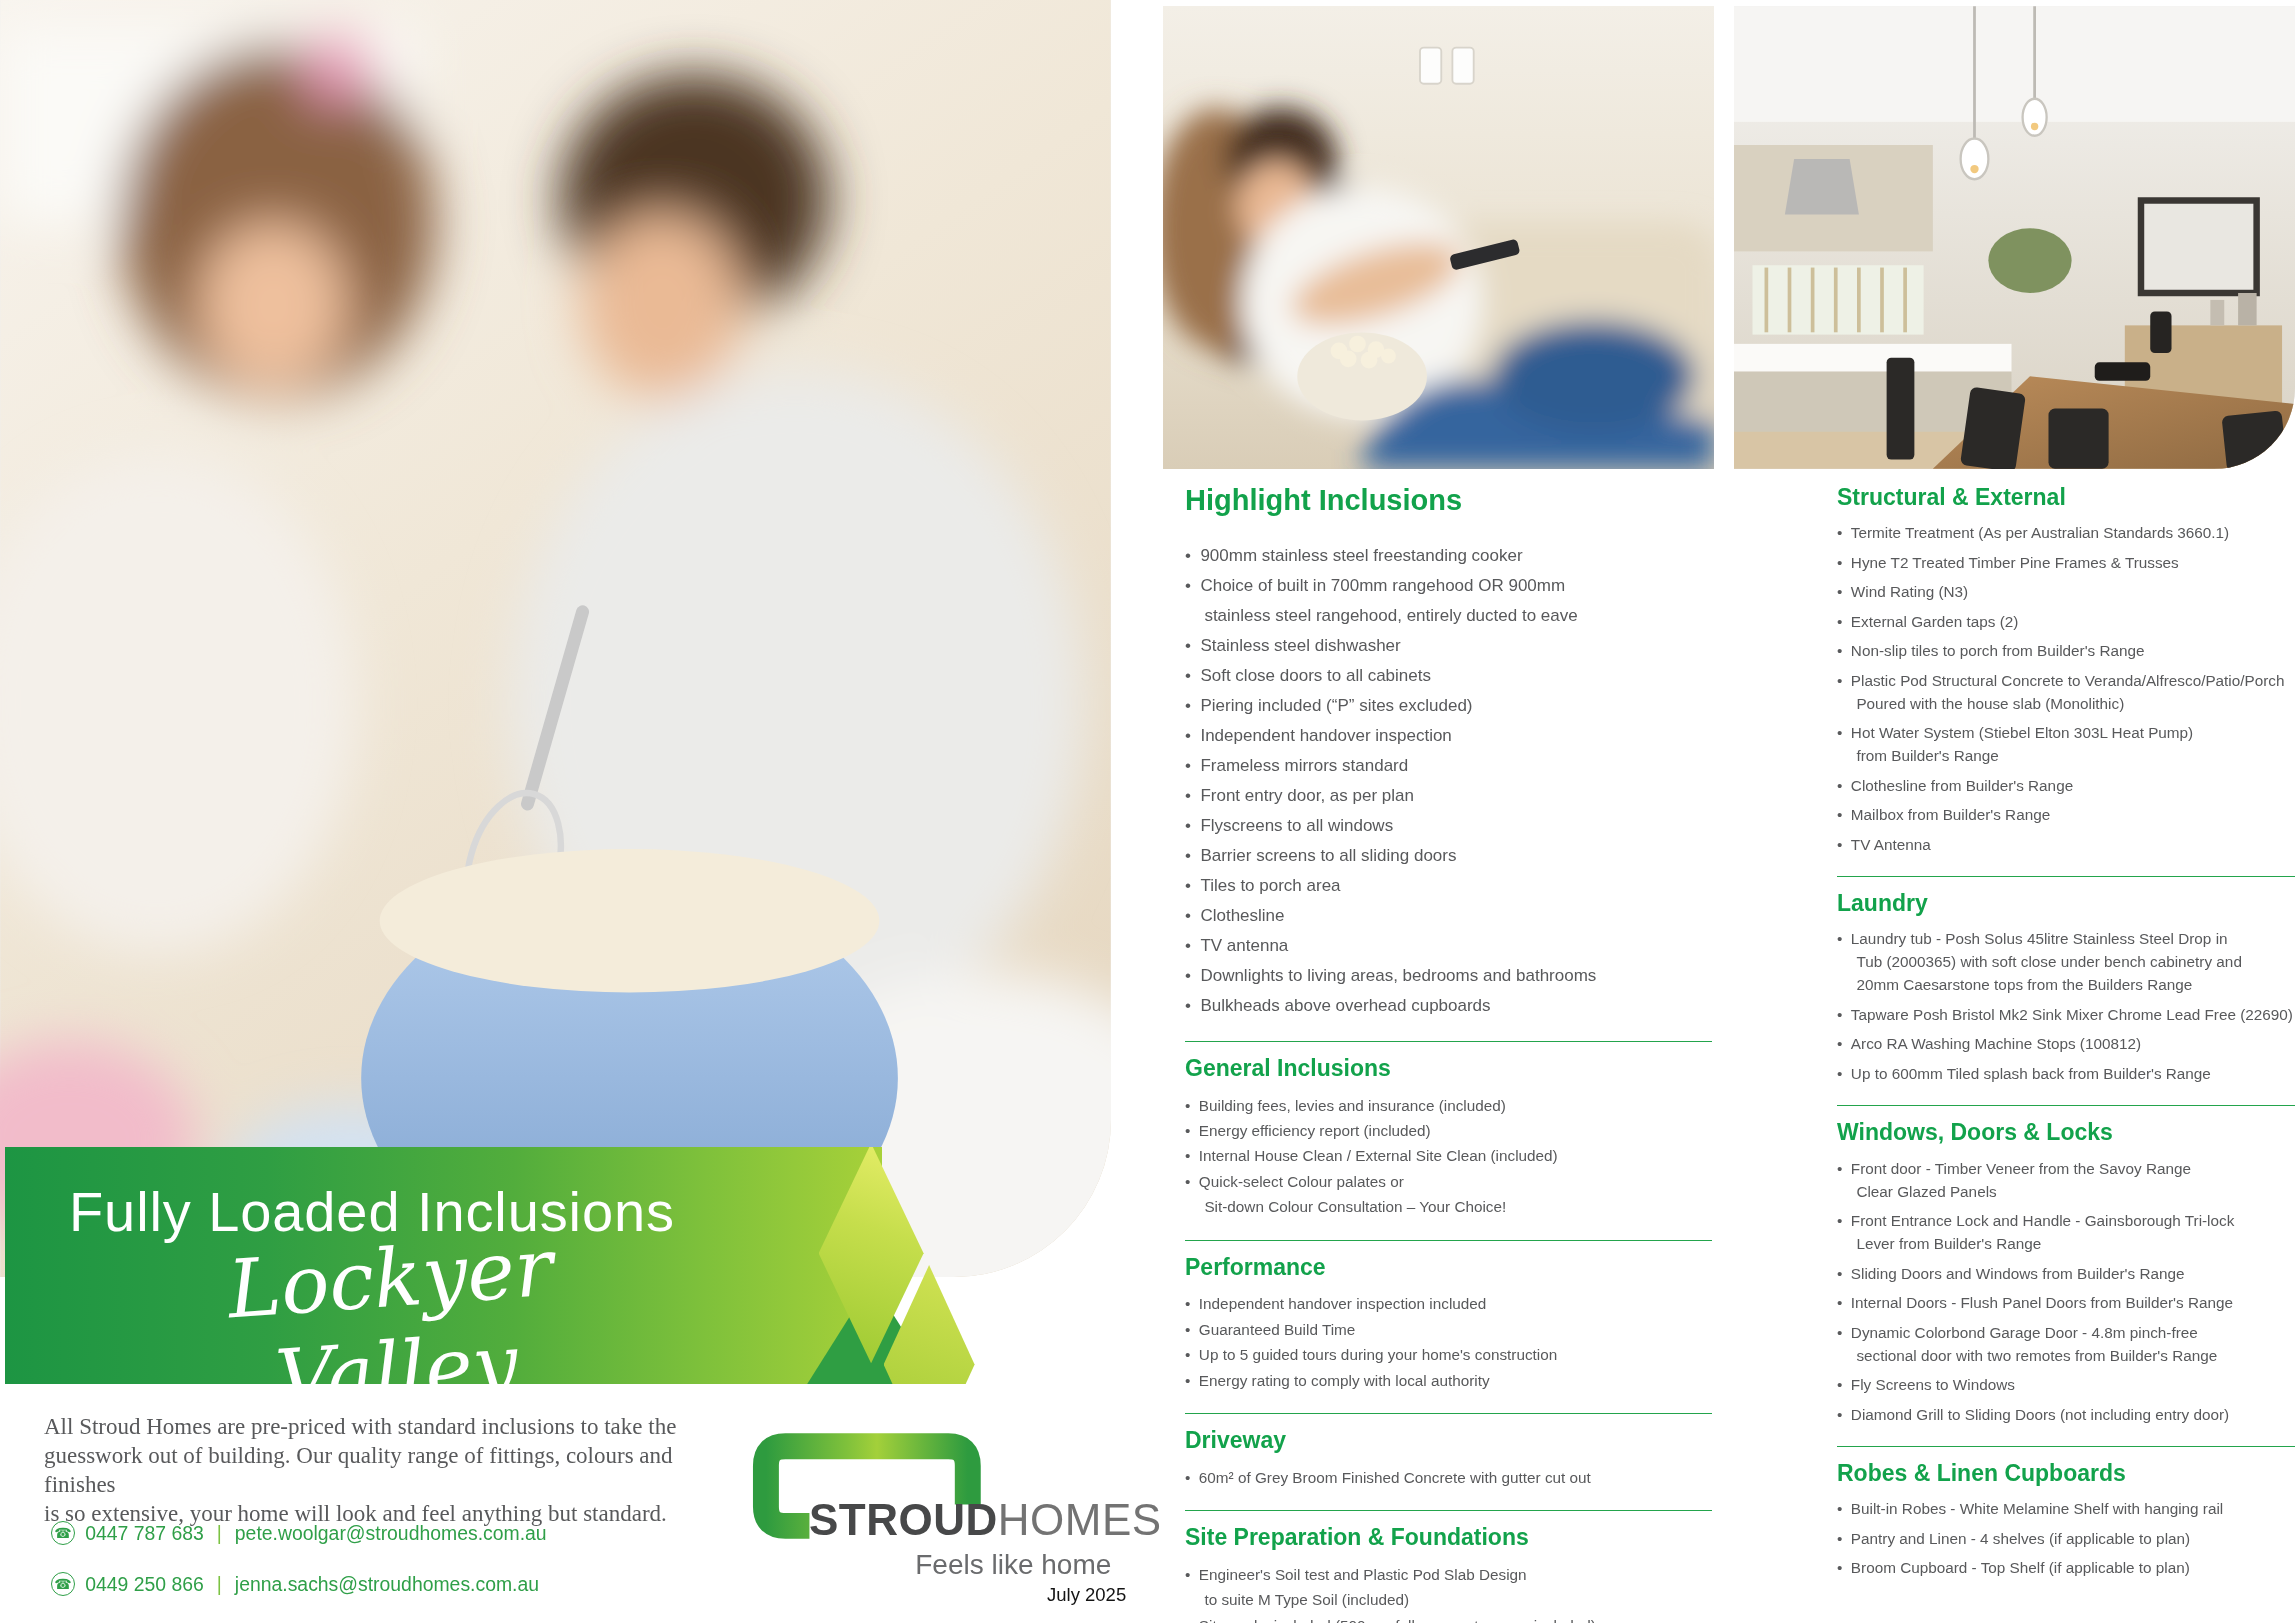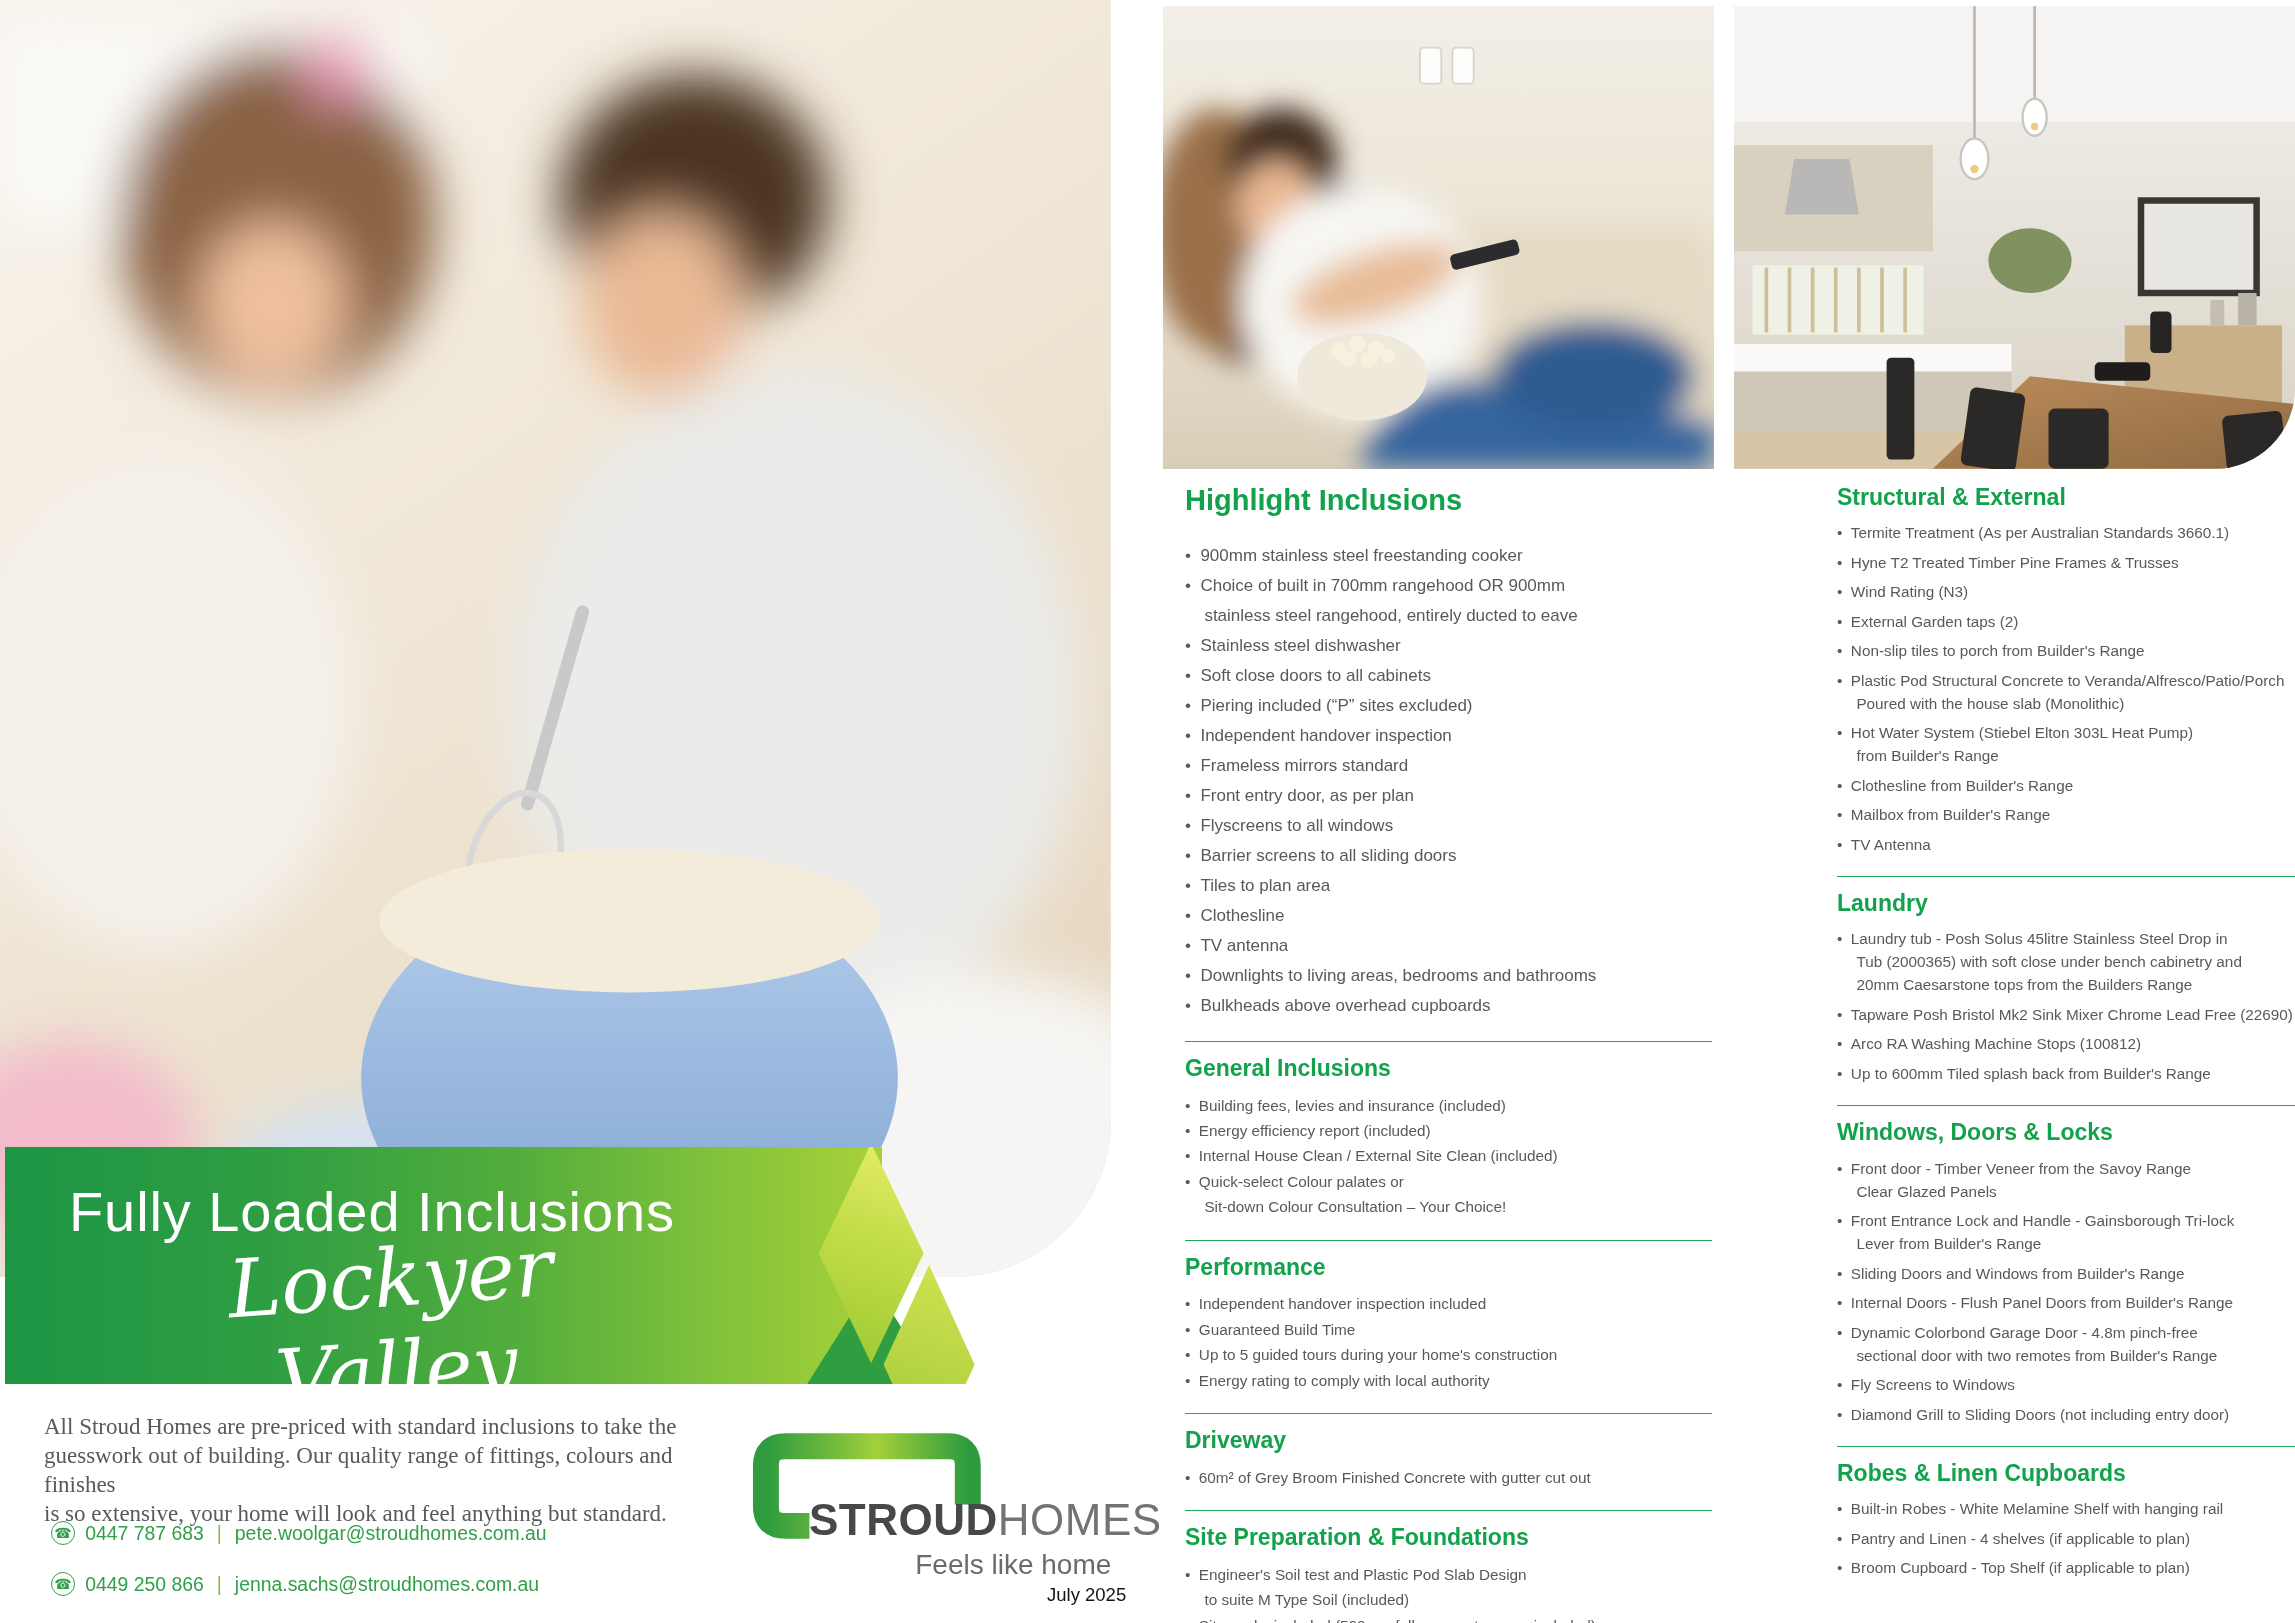--- a/index.html
+++ b/index.html
@@ -248,21 +248,21 @@
           <li>Choice of built in 700mm rangehood OR 900mm
 stainless steel rangehood, entirely ducted to eave</li>
           <li>Stainless steel dishwasher</li>
           <li>Soft close doors to all cabinets</li>
           <li>Piering included (“P” sites excluded)</li>
           <li>Independent handover inspection</li>
           <li>Frameless mirrors standard</li>
           <li>Front entry door, as per plan</li>
           <li>Flyscreens to all windows</li>
           <li>Barrier screens to all sliding doors</li>
-          <li>Tiles to plan area</li>
+          <li>Tiles to porch area</li>
           <li>Clothesline</li>
           <li>TV antenna</li>
           <li>Downlights to living areas, bedrooms and bathrooms</li>
           <li>Bulkheads above overhead cupboards</li>
         </ul>
     </section>
     <section class="sec">
       <h2 class="h-md">General Inclusions</h2>
       <ul class="list list-md">
           <li>Building fees, levies and insurance (included)</li>

